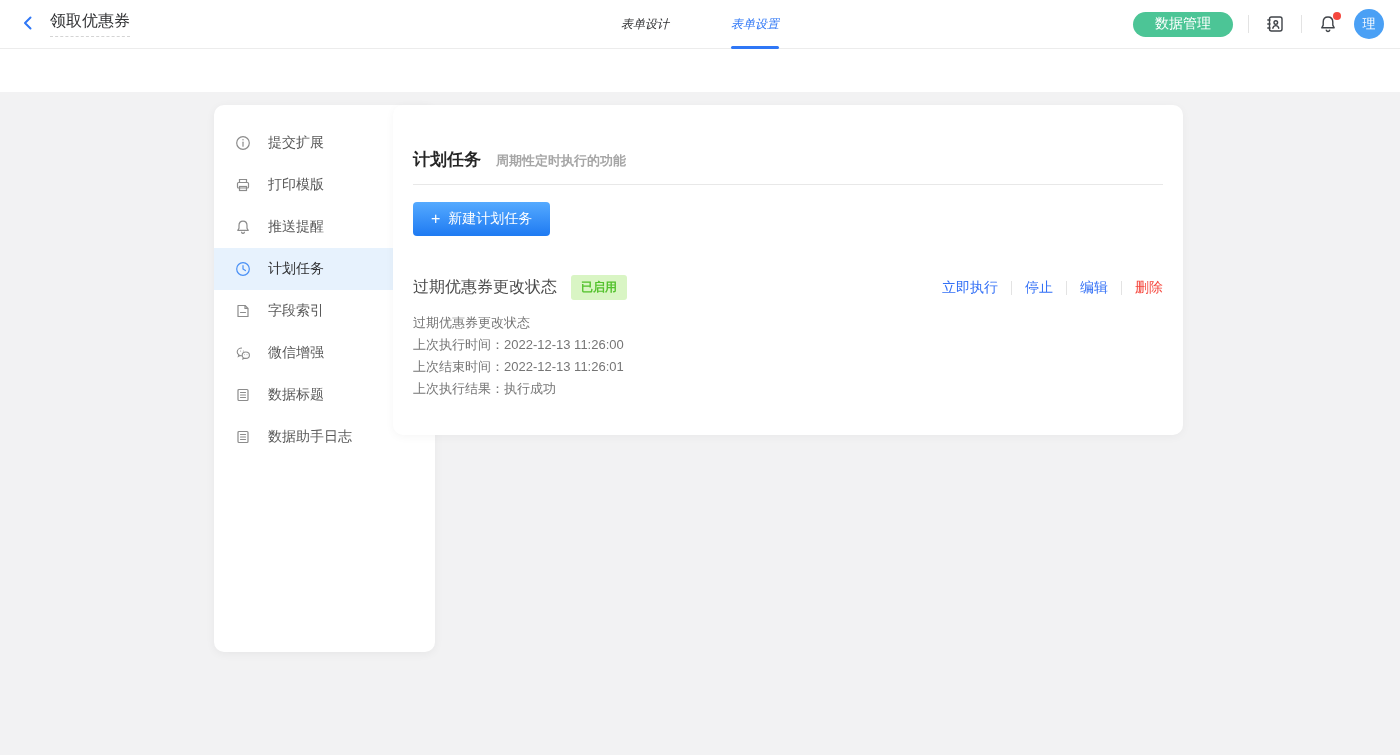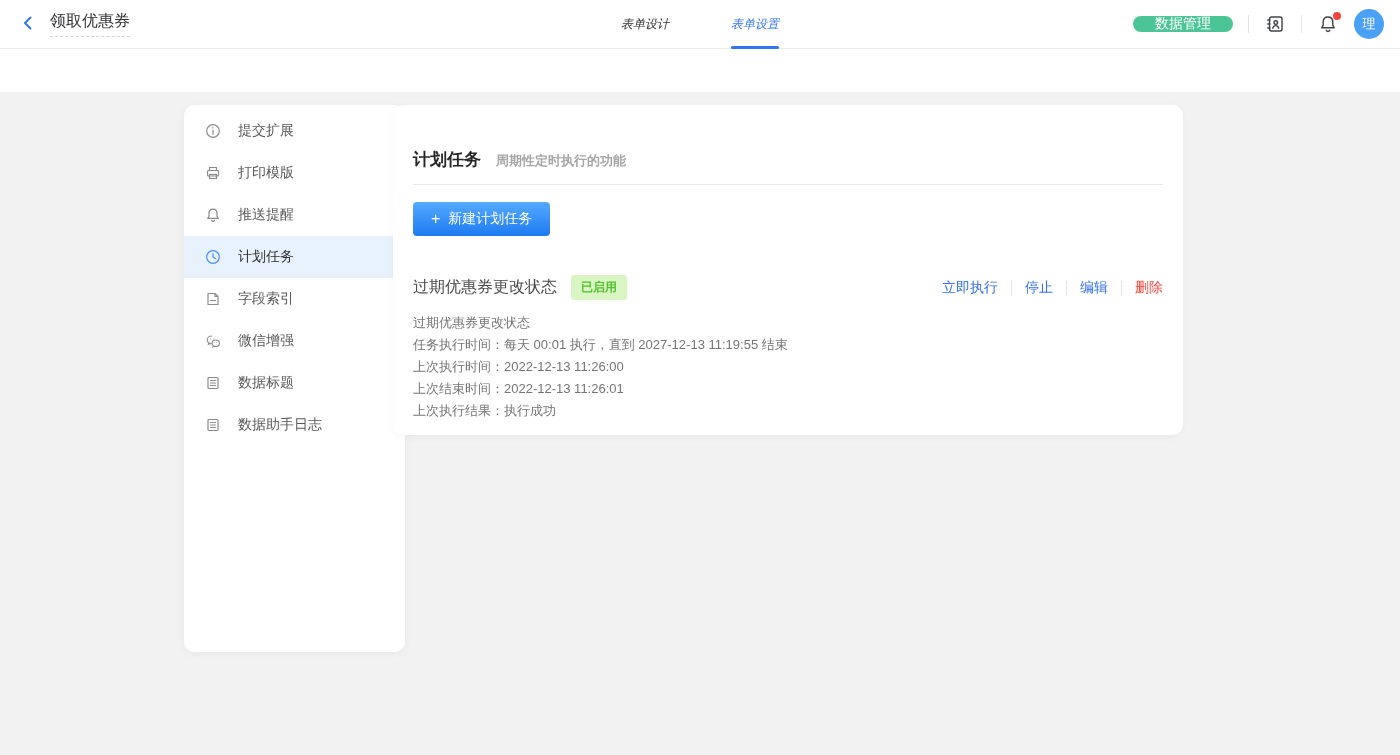--- a/index.html
+++ b/index.html
@@ -38,21 +38,21 @@
   .tab.active { color:#2f77f6; }
   .tab.active::after {
     content:""; position:absolute; left:0; right:0; bottom:0;
     height:3px; background:#2f77f6; border-radius:2px;
   }
   .header-right {
     margin-left:auto; display:flex; align-items:center; gap:15px; padding-right:16px;
   }
   .data-manage-btn {
     background:#4cc596; color:#fff; font-size:14px;
-    height:16px; padding:0 22px; border:none; border-radius:15px;
+    height:25px; padding:0 22px; border:none; border-radius:15px;
     display:flex; align-items:center; cursor:pointer;
   }
   .v-divider { width:1px; height:18px; background:#e3e3e3; }
   .hdr-icon { width:22px; height:22px; position:relative; display:flex; align-items:center; justify-content:center; cursor:pointer; }
   .hdr-icon svg { display:block; }
   .red-dot {
     position:absolute; top:-1px; right:-2px; width:8px; height:8px;
     background:#f5473d; border-radius:50%;
   }
   .avatar {
@@ -61,24 +61,24 @@
     cursor:pointer;
   }
 
   
   .sub-header {
     position:absolute; top:49px; left:0; width:1400px; height:43px; background:#fff;
   }
 
   
   .sidebar {
-    position:absolute; left:184px; top:105px; width:221px; height:547px;
+    position:absolute; left:214px; top:105px; width:221px; height:547px;
     background:#fff; border-radius:10px;
     box-shadow:0 2px 10px rgba(0,0,0,0.05);
-    padding-top:5px; overflow:hidden;
+    padding-top:17px; overflow:hidden;
   }
   .side-item {
     height:42px; display:flex; align-items:center; gap:17px;
     padding-left:21px; font-size:14px; color:#595959; cursor:pointer;
   }
   .side-item .ic { width:16px; height:16px; display:flex; align-items:center; justify-content:center; }
   .side-item .ic svg { display:block; }
   .side-item.active { background:#e7f2fd; color:#303133; }
 
   
@@ -262,20 +262,19 @@
         <a>停止</a>
         <span class="sep"></span>
         <a>编辑</a>
         <span class="sep"></span>
         <a class="danger">删除</a>
       </div>
     </div>
 
     <div class="task-details">
       <div>过期优惠券更改状态</div>
-      <div>任务执行时间：每天 00:01 执行，直到 2027-12-13 11:19:55 结束</div>
       <div>上次执行时间：2022-12-13 11:26:00</div>
       <div>上次结束时间：2022-12-13 11:26:01</div>
       <div>上次执行结果：执行成功</div>
     </div>
   </div>
 
 </div>
 
 </body></html>

